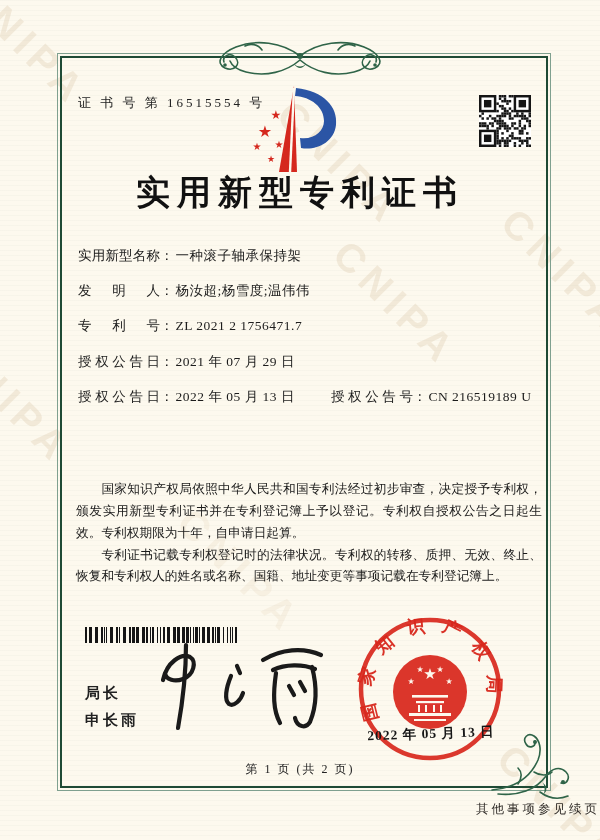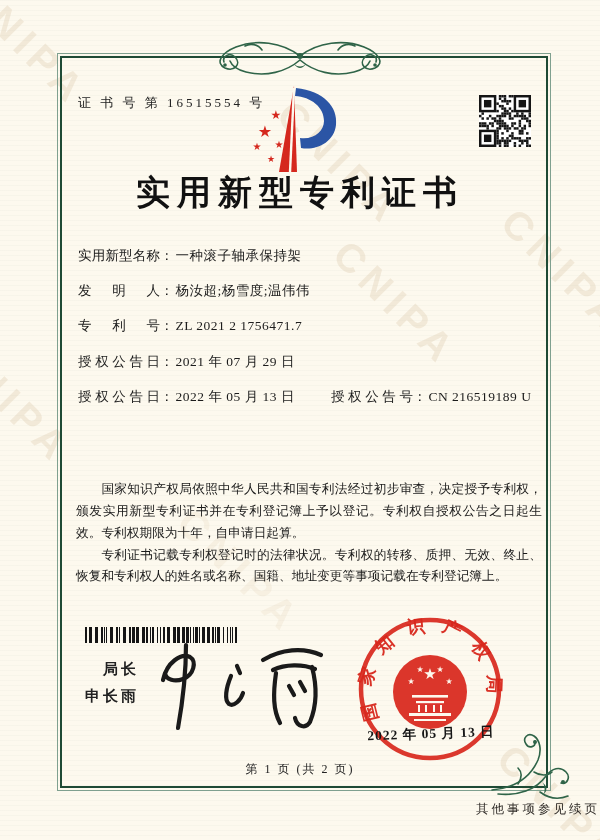--- a/index.html
+++ b/index.html
@@ -41,22 +41,22 @@
   .fcolon{display:inline-block;margin:0 2px 0 0;}
   .fvalue{letter-spacing:0.5px;}
   .fpair2{margin-left:36px;}
   .paras{
     position:absolute;left:76px;top:479px;width:466px;
     font-size:12.7px;line-height:1.72;text-align:justify;color:#1a1a1a;
   }
   .paras p{margin:0;text-indent:2em;}
   .barcode{position:absolute;left:85px;top:627px;width:154px;height:16px;}
   .signer{
-    position:absolute;left:85px;top:656px;font-size:15px;font-weight:700;
-    letter-spacing:3px;line-height:27px;color:#222;text-align:right;
+    position:absolute;left:85px;top:680px;font-size:15px;font-weight:700;
+    letter-spacing:3px;line-height:27px;color:#222;
   }
   .signature{position:absolute;left:133px;top:638px;width:212px;height:96px;z-index:4;}
   .seal{position:absolute;left:357px;top:616px;width:146px;height:146px;z-index:3;}
   .seal-date{
     position:absolute;left:358px;top:725px;width:146px;text-align:center;z-index:5;
     font-size:13.5px;font-weight:700;color:#161616;letter-spacing:1px;
     transform:rotate(-2deg);
   }
   .footer-page{
     position:absolute;left:0;top:761px;width:600px;text-align:center;

